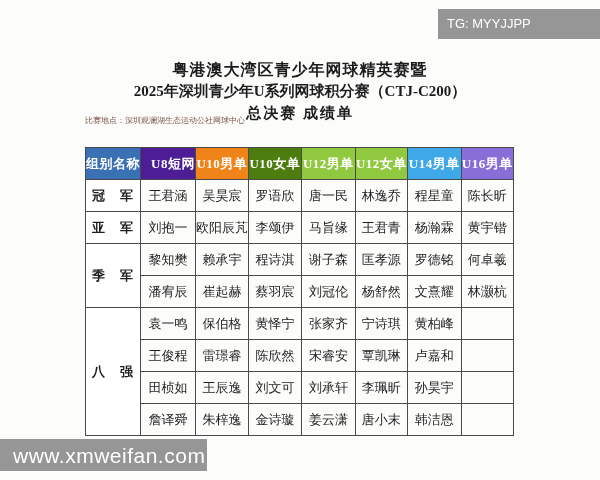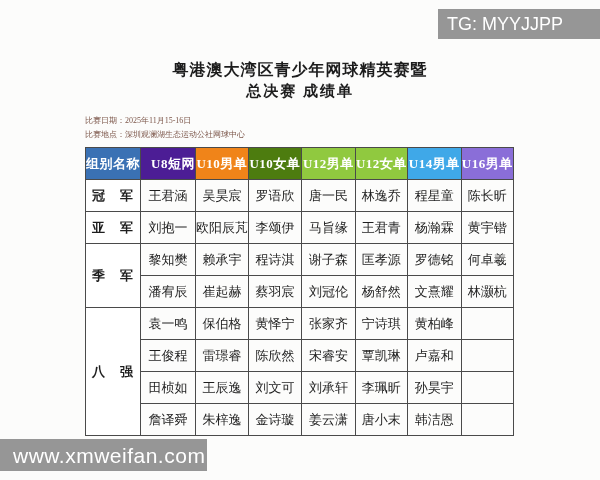--- a/index.html
+++ b/index.html
@@ -8,21 +8,21 @@
     background:#fcfcfb;
     font-family:"Liberation Serif","DejaVu Serif",serif;
   }
   
   .wm{
     position:absolute;background:rgba(136,136,136,.88);color:#fff;
     font-family:"Liberation Sans","DejaVu Sans",sans-serif;
     white-space:nowrap;overflow:hidden;
   }
   .wm-top{top:9px;right:0;width:153px;height:30px;line-height:30px;
-    font-size:18px;padding-left:9px;}
+    font-size:13px;padding-left:9px;}
   .wm-bottom{top:439px;left:0;width:194px;height:32px;line-height:33px;
     font-size:21px;padding-left:13px;letter-spacing:.5px;}
   
   .title-block{position:absolute;top:58px;left:0;width:600px;text-align:center;color:#1c1c1c;}
   .title-line{font-weight:bold;line-height:1.45;}
   .t1{font-size:16px;letter-spacing:1px;}
   .t2{font-size:15px;}
   .t3{font-size:15px;letter-spacing:2px;}
   
   .meta{position:absolute;left:85px;top:114px;color:#7c564a;
@@ -44,25 +44,25 @@
   td.group-label{font-weight:bold;letter-spacing:1px;background:#fff;}
   td.absent{border:none;background:transparent;}
 </style>
 </head>
 <body>
 
 <div class="wm wm-top">TG: MYYJJPP</div>
 
 <div class="title-block">
   <div class="title-line t1">粤港澳大湾区青少年网球精英赛暨</div>
+  <div class="title-line t2">2025年深圳青少年U系列网球积分赛（CTJ-C200）</div>
   <div class="title-line t3">总决赛  成绩单</div>
 </div>
 
 <div class="meta">
-  <div>比赛日期：2025年11月15-16日</div>
   <div>比赛地点：深圳观澜湖生态运动公社网球中心</div>
 </div>
 
 <table class="results">
   <colgroup>
     <col style="width:53px">
       <col style="width:54px">
       <col style="width:53px">
     <col style="width:53px">
       <col style="width:54px">

